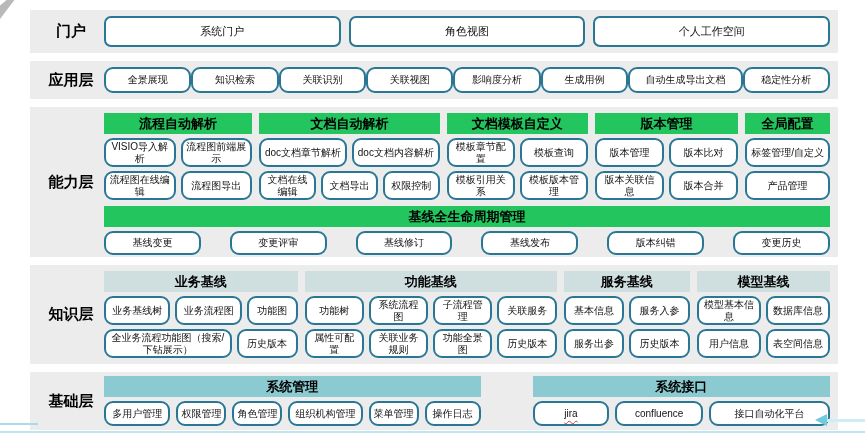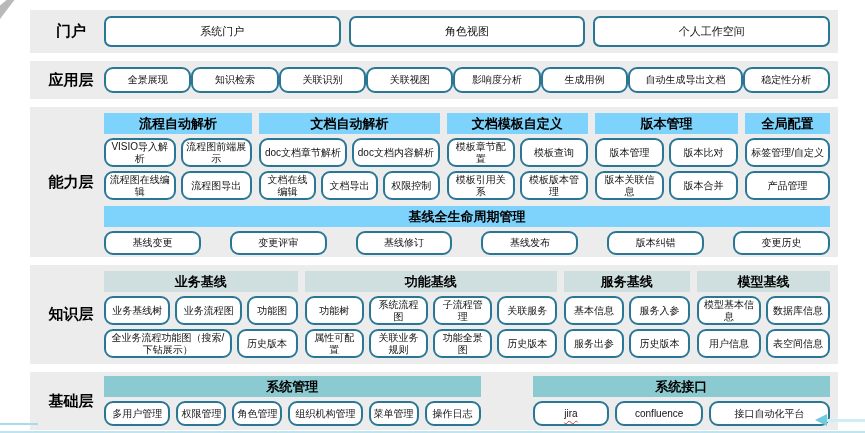--- a/index.html
+++ b/index.html
@@ -47,21 +47,21 @@
   
   .row.cap { height: 150px; }
   .cap-content { flex-direction: column; gap: 6px; }
   .cap-groups { display: flex; gap: 7px; flex: 1; }
   .group { display: flex; flex-direction: column; gap: 4px; }
   .group-header {
     height: 21px; flex: 0 0 21px;
     display: flex; align-items: center; justify-content: center;
     font-weight: bold; font-size: 13px; color: #000;
   }
-  .hdr-blue  { background: #7dd3fc; }
+  .hdr-blue  { background: #22c55e; }
   .hdr-pale  { background: #cfdfdf; }
   .hdr-teal  { background: #8bcad0; }
   .g-row { display: flex; gap: 5px; flex: 1; }
   .g-row .btn { flex: 1; min-height: 24px; }
   .baseline { display: flex; flex-direction: column; gap: 4px; }
   .baseline-row { display: flex; gap: 29px; font-family: Liberation Serif, serif; }
   .baseline-row .btn { flex: 1; height: 24px; }
   
   .row.know { height: 99px; }
   .know-groups { display: flex; gap: 7px; flex: 1; }

